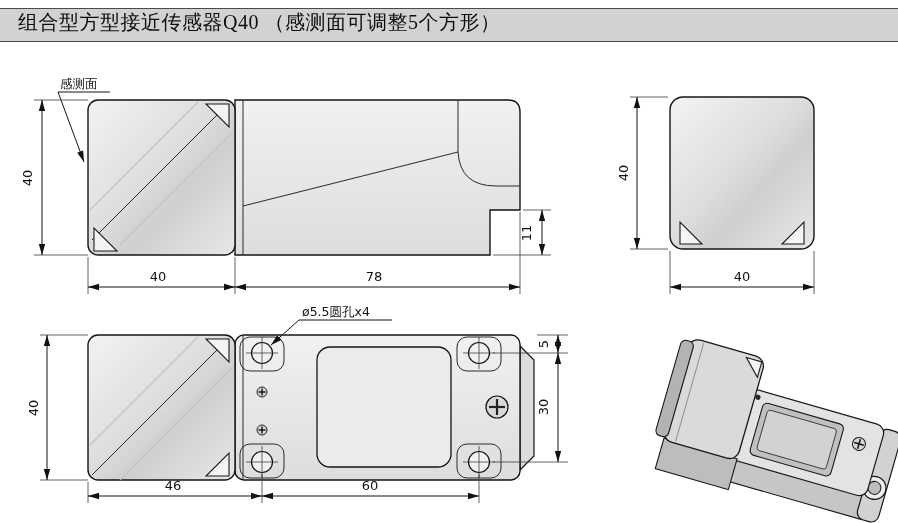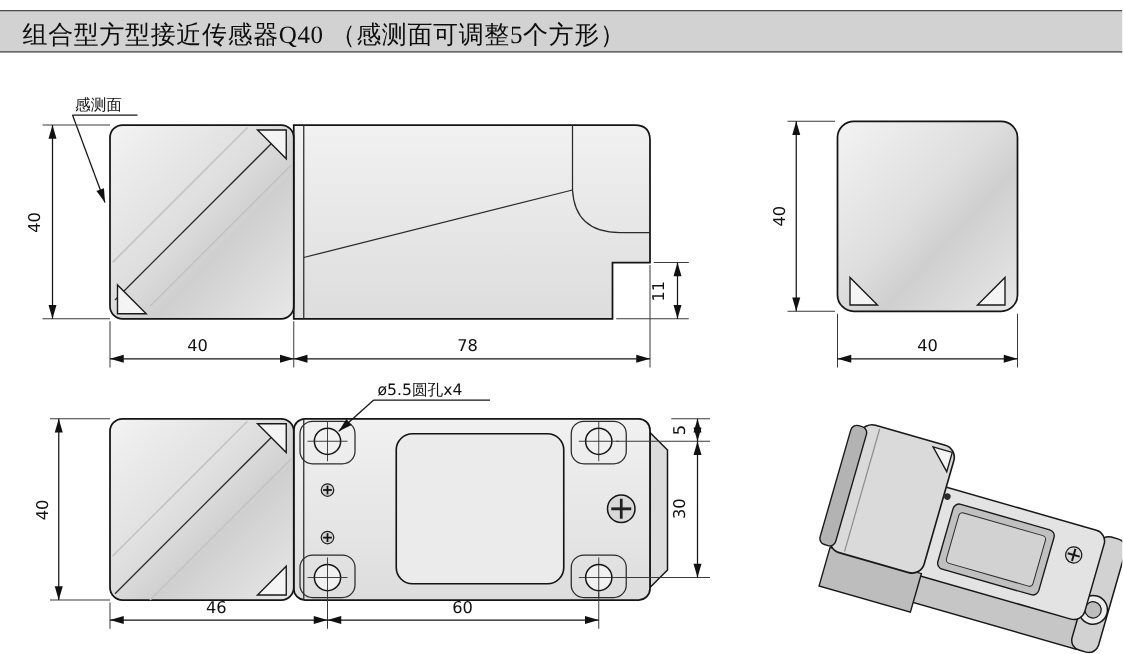--- a/index.html
+++ b/index.html
@@ -10,21 +10,21 @@
     overflow:hidden;
     font-family:"Liberation Serif", serif;
   }
   .title-bar {
     position:absolute; left:0; top:8px;
     width:898px; height:34px;
     background:#d2d2d2;
     border-top:1px solid #4a4a4a;
     border-bottom:1px solid #4a4a4a;
     box-sizing:border-box;
-    display:flex; align-items:flex-end;
+    display:flex; align-items:flex-start;
     padding-left:18px;
   }
   .title-text {
     font-size:20px; color:#0d0d0d; letter-spacing:0.5px;
     font-family:"Liberation Serif", serif;
   }
   svg.drawing { position:absolute; left:0; top:0; }
   .ext     { stroke:#3a3a3a; stroke-width:0.8; fill:none; }
   .dimline { stroke:#141414; stroke-width:1;   fill:none; }
   .inner   { stroke:#2a2a2a; stroke-width:1;   fill:none; }

